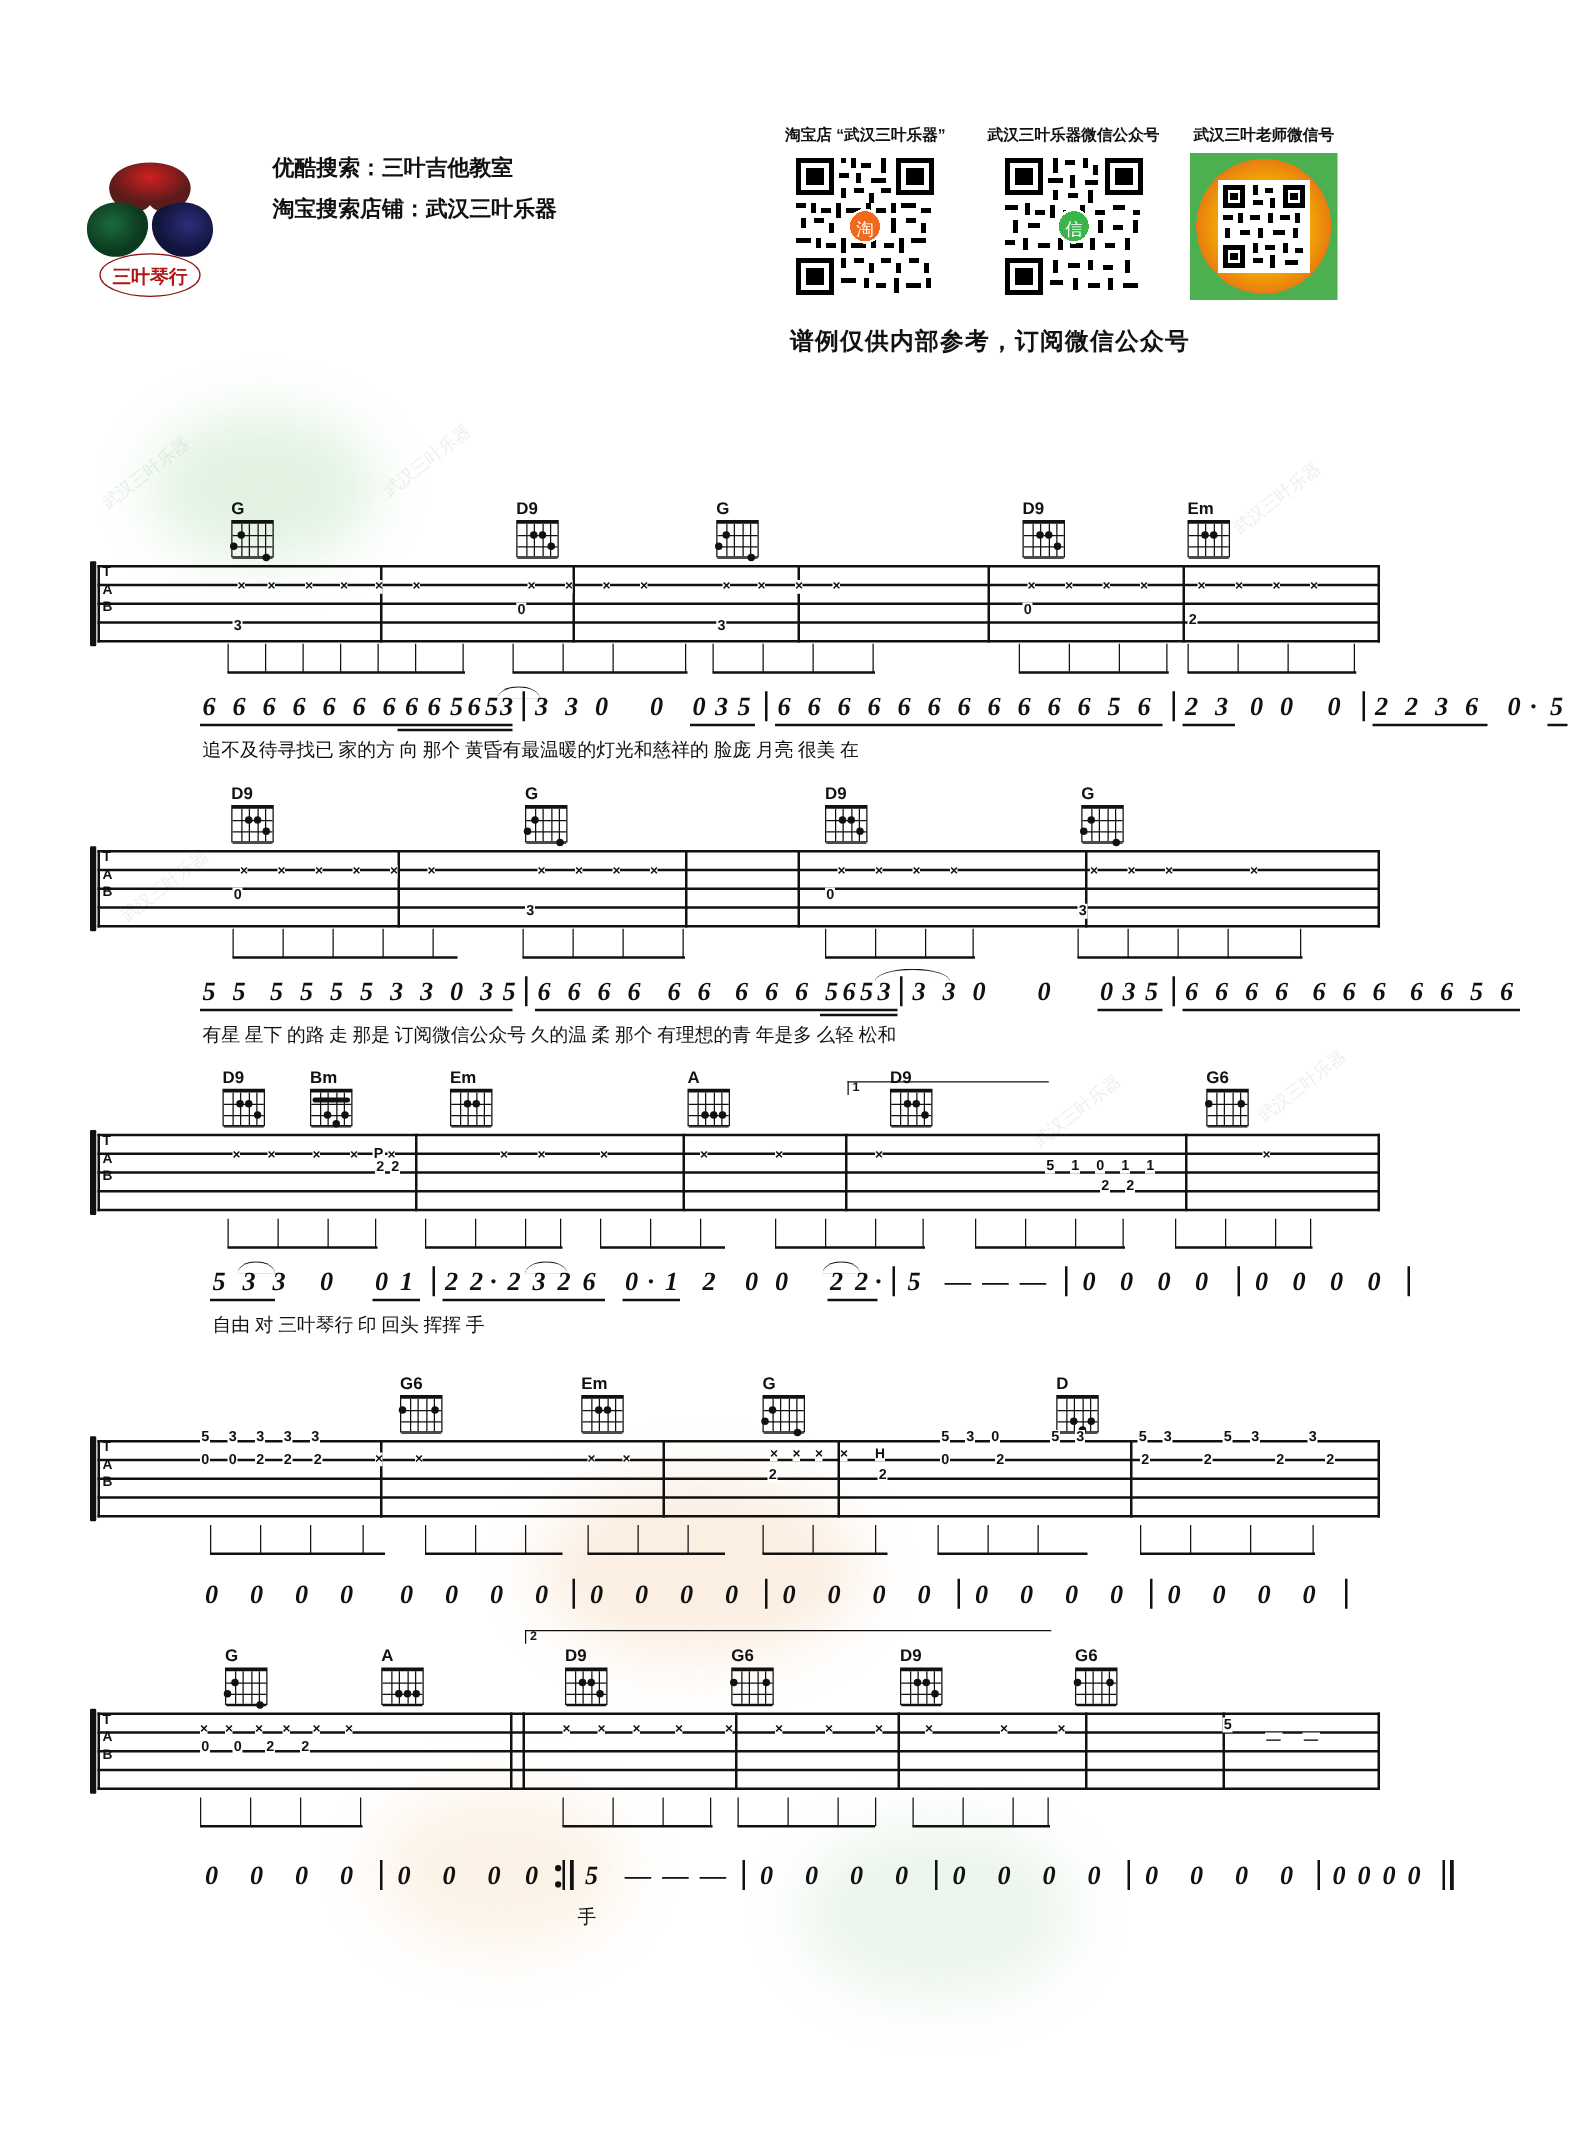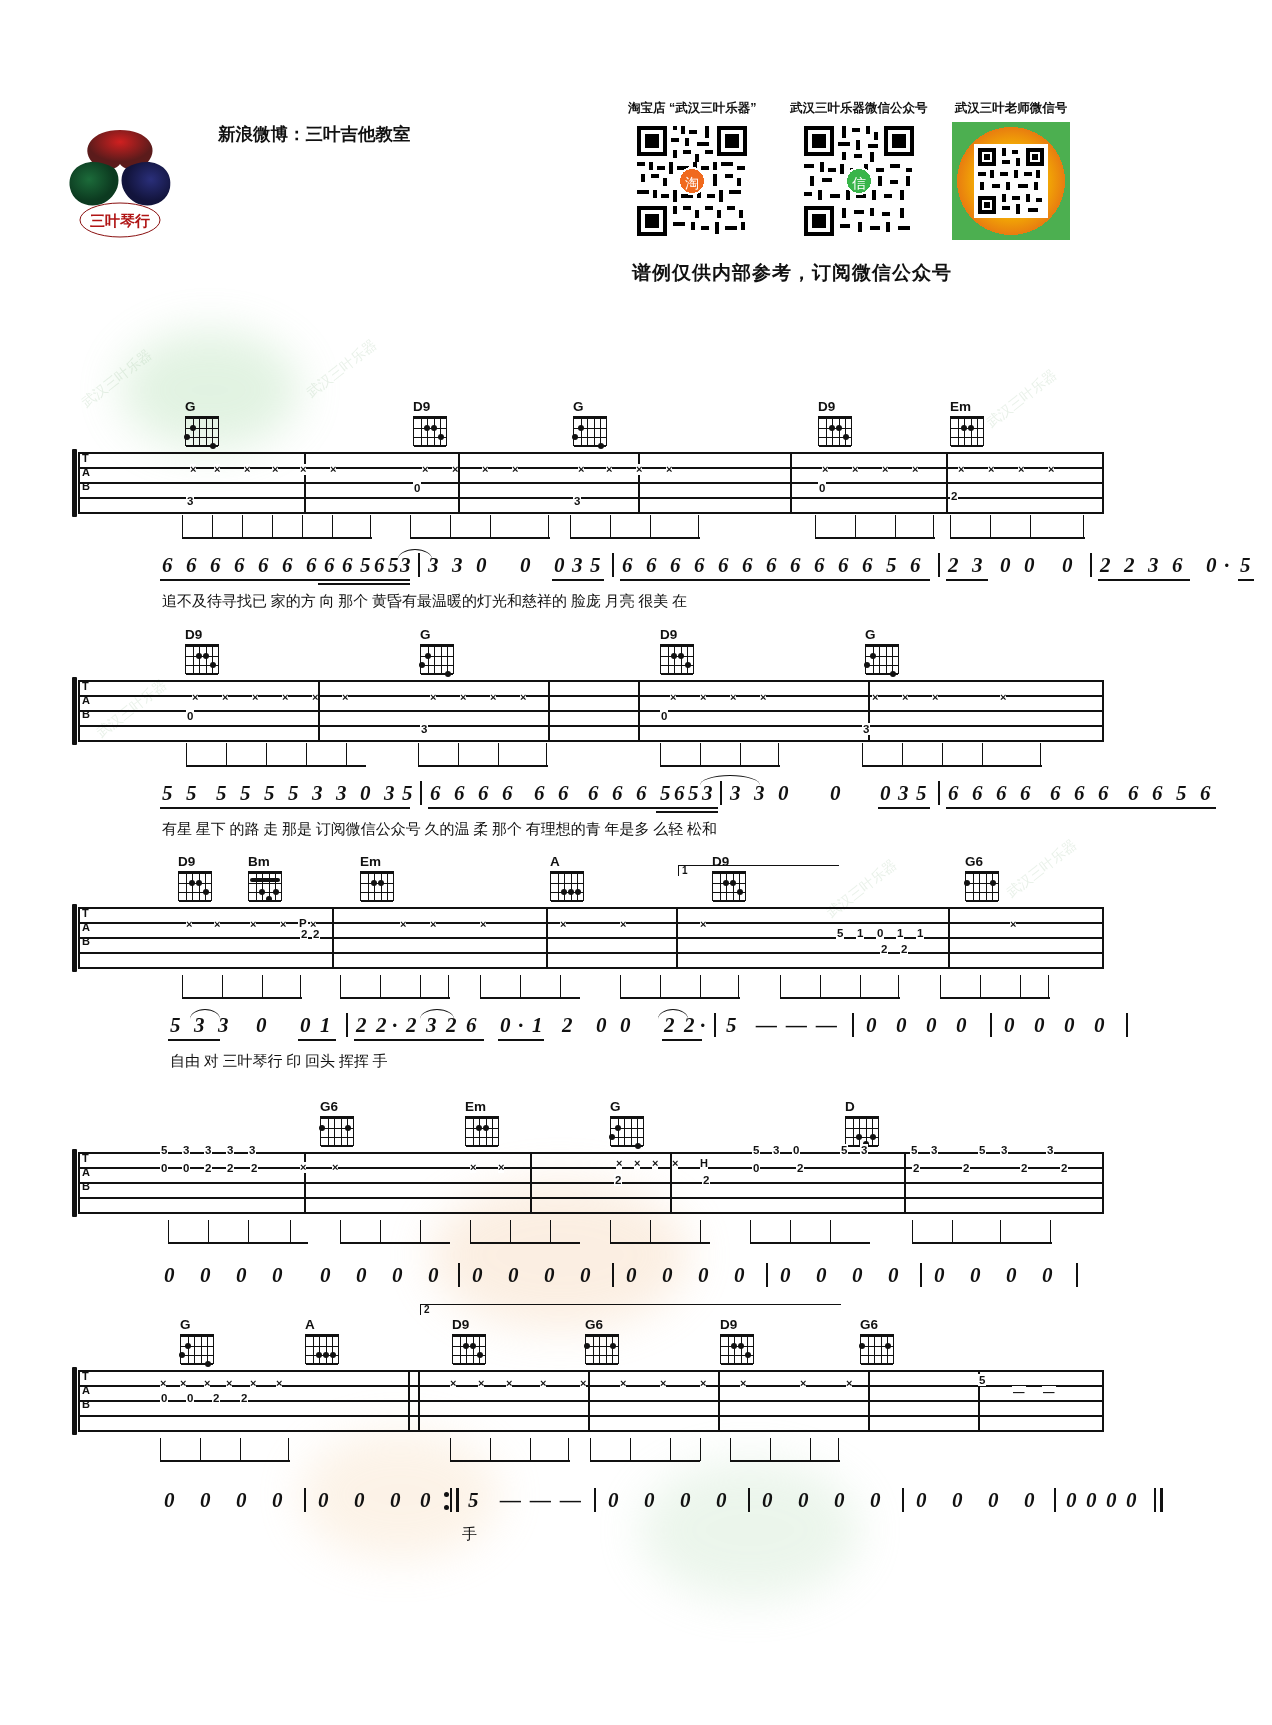--- a/index.html
+++ b/index.html
@@ -110,21 +110,22 @@
         </defs>
         <path d="M60 12 C32 12 20 30 32 44 C42 56 56 52 60 46 C64 52 78 56 88 44 C100 30 88 12 60 12 Z" fill="url(#g1)"></path>
         <path d="M54 50 C30 36 6 48 10 70 C14 90 42 94 54 76 C60 68 60 56 54 50 Z" fill="url(#g2)"></path>
         <path d="M66 50 C90 36 114 48 110 70 C106 90 78 94 66 76 C60 68 60 56 66 50 Z" fill="url(#g3)"></path>
         <ellipse cx="60" cy="102" rx="40" ry="17" fill="#ffffff" stroke="#8a1010" stroke-width="1"></ellipse>
         <text x="60" y="108" font-size="15" font-weight="bold" fill="#b01414" text-anchor="middle" font-family="DejaVu Sans, sans-serif">三叶琴行</text>
       </svg>
     </div>
 
     <div class="info">
-      <div>新浪微博：三叶吉他教室</div>
+      <div>优酷搜索：三叶吉他教室</div>
+      <div>淘宝搜索店铺：武汉三叶乐器</div>
     </div>
 
     <div class="qrblock qr1">
       <div class="qrcap">淘宝店 “武汉三叶乐器”</div>
       <div class="qrimg">
         <svg width="118" height="118" viewBox="0 0 59 59" shape-rendering="crispEdges">
           <rect width="59" height="59" fill="#fff"></rect>
           <g fill="#000">
             <rect x="2" y="2" width="15" height="15"></rect>
               <rect x="4" y="4" width="11" height="11" fill="#fff"></rect>

